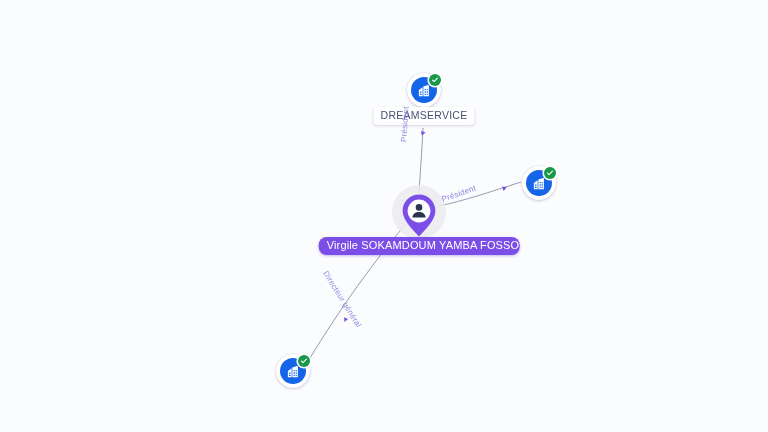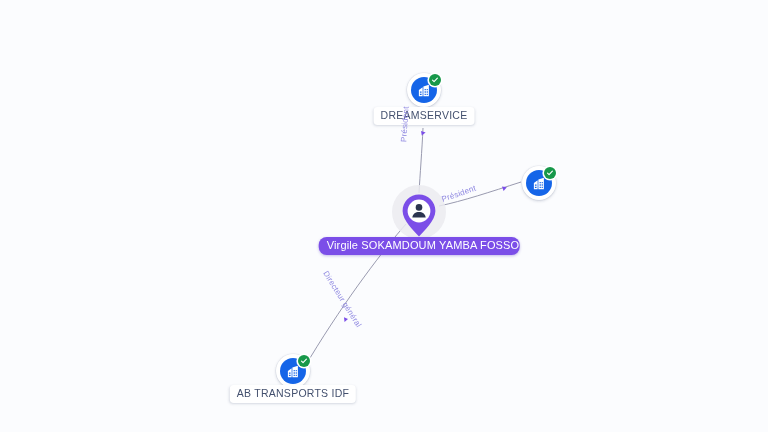--- a/index.html
+++ b/index.html
@@ -188,21 +188,20 @@
         <path fill="#ffffff" d="M3 21V11l6-4.2V21H3zm1.7-1.7h2.6v-2.1H4.7v2.1zm0-3.6h2.6v-2.1H4.7v2.1z"></path>
         <path fill="#ffffff" d="M10.2 21V5.4L19 2.6V21h-8.8zm2-1.7h1.9v-2.2h-1.9v2.2zm3.3 0h1.8v-2.2h-1.8v2.2zm-3.3-3.8h1.9v-2.2h-1.9v2.2zm3.3 0h1.8v-2.2h-1.8v2.2zm-3.3-3.8h1.9V9.5h-1.9v2.2zm3.3 0h1.8V9.5h-1.8v2.2z"></path>
       </svg>
     </div>
     <div class="verified-badge">
       <svg width="8" height="8" viewBox="0 0 12 12">
         <path d="M2.3 6.2 L4.6 8.4 L9.6 3.3" fill="none" stroke="#ffffff" stroke-width="1.7" stroke-linecap="round" stroke-linejoin="round"></path>
       </svg>
     </div>
   </div>
-  <div class="node-label" style="left:258px; top:385px;">AB TRANSPORTS IDF</div>
 
   <div id="person-node" style="left:384px; top:212px;">
     <div class="person-halo"></div>
     <div class="person-pin">
       <svg width="36" height="45" viewBox="0 0 36 45">
         <path d="M18 1.6 C 8.9 1.6 1.6 8.9 1.6 18 C 1.6 27.4 13 38 18 43.4 C 23 38 34.4 27.4 34.4 18 C 34.4 8.9 27.1 1.6 18 1.6 Z" fill="#7b4ee8"></path>
         <circle cx="18" cy="18" r="11.4" fill="#ffffff"></circle>
         <circle cx="18" cy="14.4" r="3.3" fill="#2c3550"></circle>
         <path d="M11.3 24.6 C 11.8 20.8 14.6 19 18 19 C 21.4 19 24.2 20.8 24.7 24.6 Z" fill="#2c3550"></path>
       </svg>

